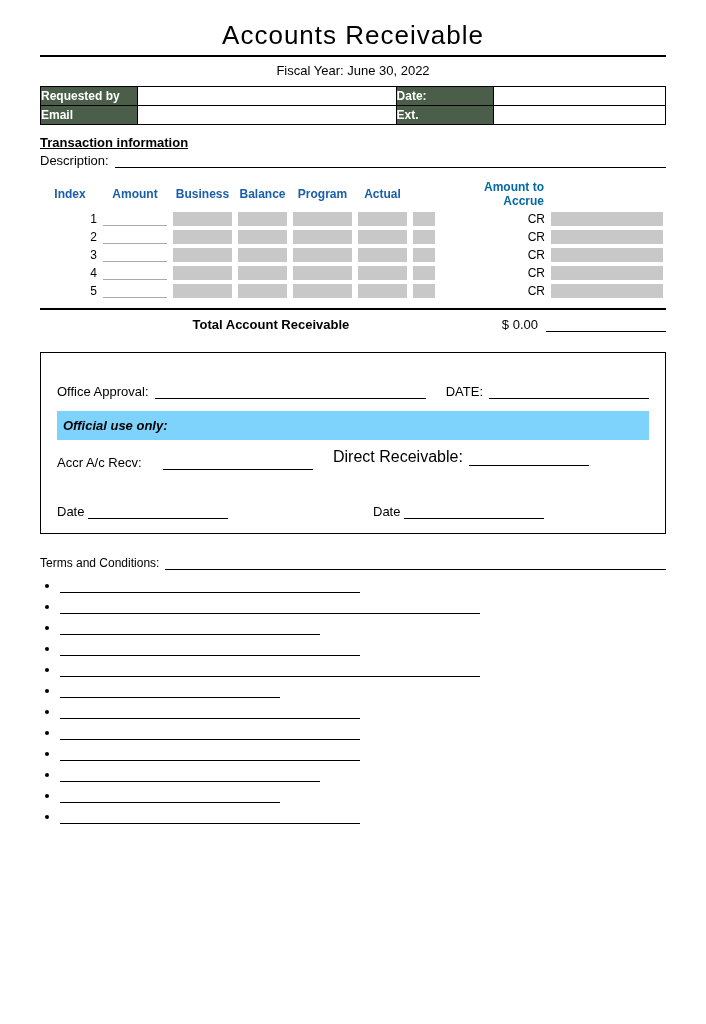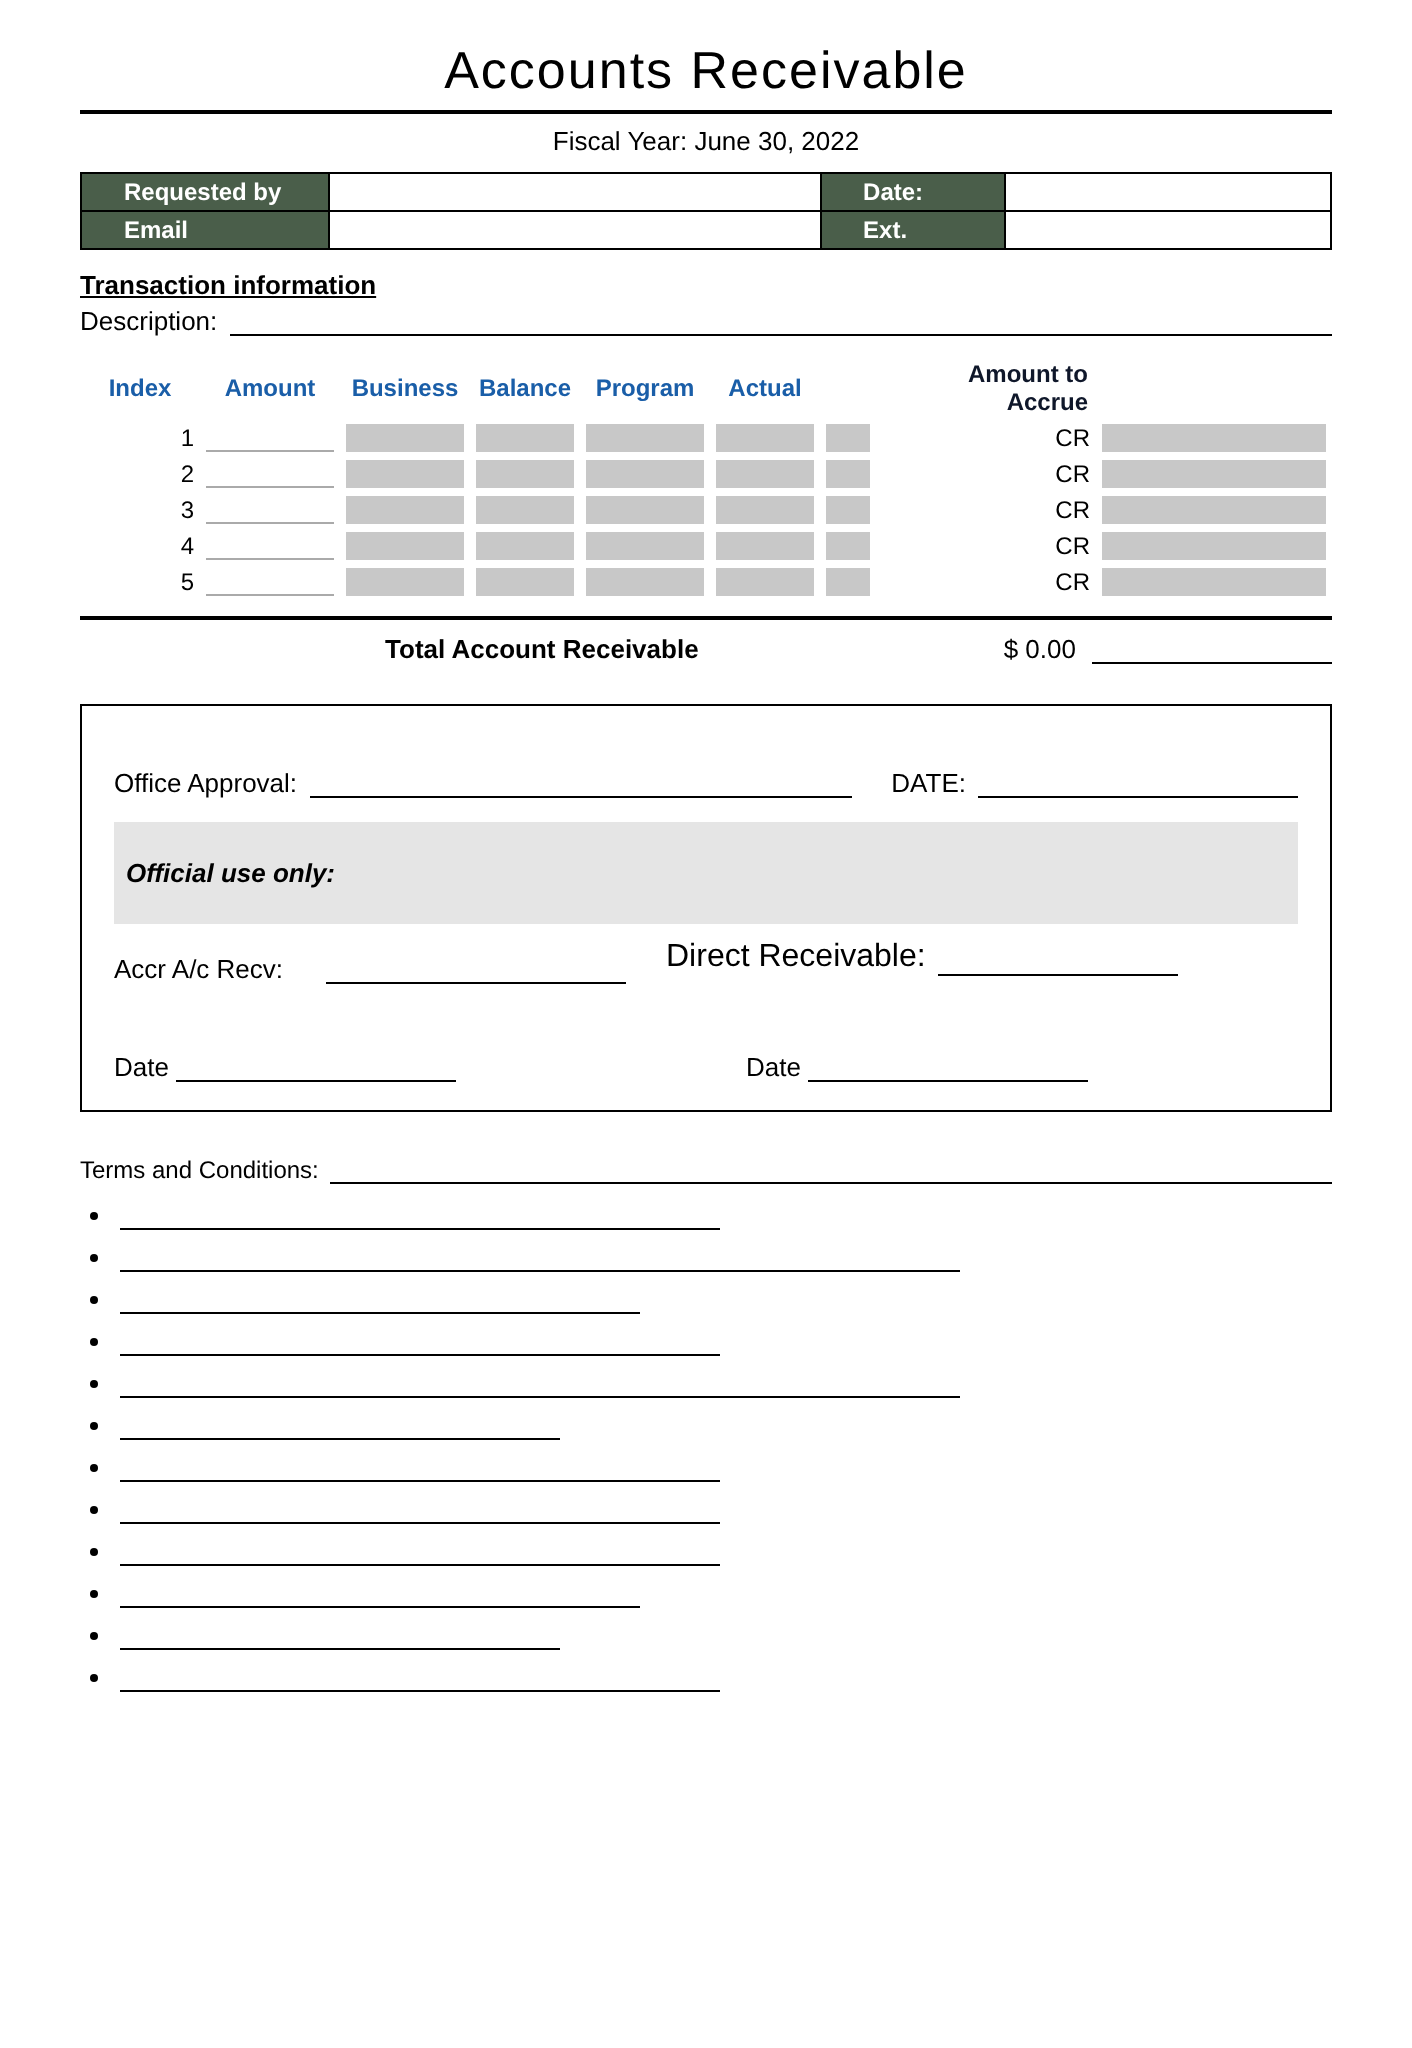--- a/index.html
+++ b/index.html
@@ -33,21 +33,21 @@
     }
 
     
     .header-table {
       width: 100%;
       border-collapse: collapse;
       margin-bottom: 10px;
     }
     .header-table td {
       border: 1px solid #000;
-      padding: 2px 21px;
+      padding: 2px 0;
       font-size: 12px;
     }
     .header-label {
       background-color: #4a5e4a;
       color: #fff;
       font-weight: bold;
       width: 90px;
       white-space: nowrap;
     }
     .header-value {
@@ -85,21 +85,21 @@
       margin-bottom: 8px;
     }
     .data-table th {
       font-size: 12px;
       font-weight: bold;
       text-align: center;
       padding: 2px 4px;
       color: #1a5ea8;
     }
     .data-table th.amount-accrue {
-      color: #0f172a;
+      color: #0369a1;
       text-align: right;
     }
     .data-table td {
       padding: 2px 3px;
       font-size: 12px;
     }
     .row-num {
       width: 18px;
       text-align: right;
       padding-right: 4px;
@@ -194,22 +194,22 @@
     .approval-date-section span {
       margin-right: 6px;
     }
     .approval-date-line {
       width: 160px;
       border-bottom: 1px solid #000;
       height: 16px;
     }
 
     .official-use-row {
-      background-color: #e5e5e5;
-      padding: 18px 6px;
+      background-color: #7dd3fc;
+      padding: 7px 6px;
       font-weight: bold;
       font-style: italic;
       font-size: 13px;
       margin-bottom: 8px;
     }
 
     .accr-row {
       display: flex;
       align-items: flex-end;
       font-size: 13px;

